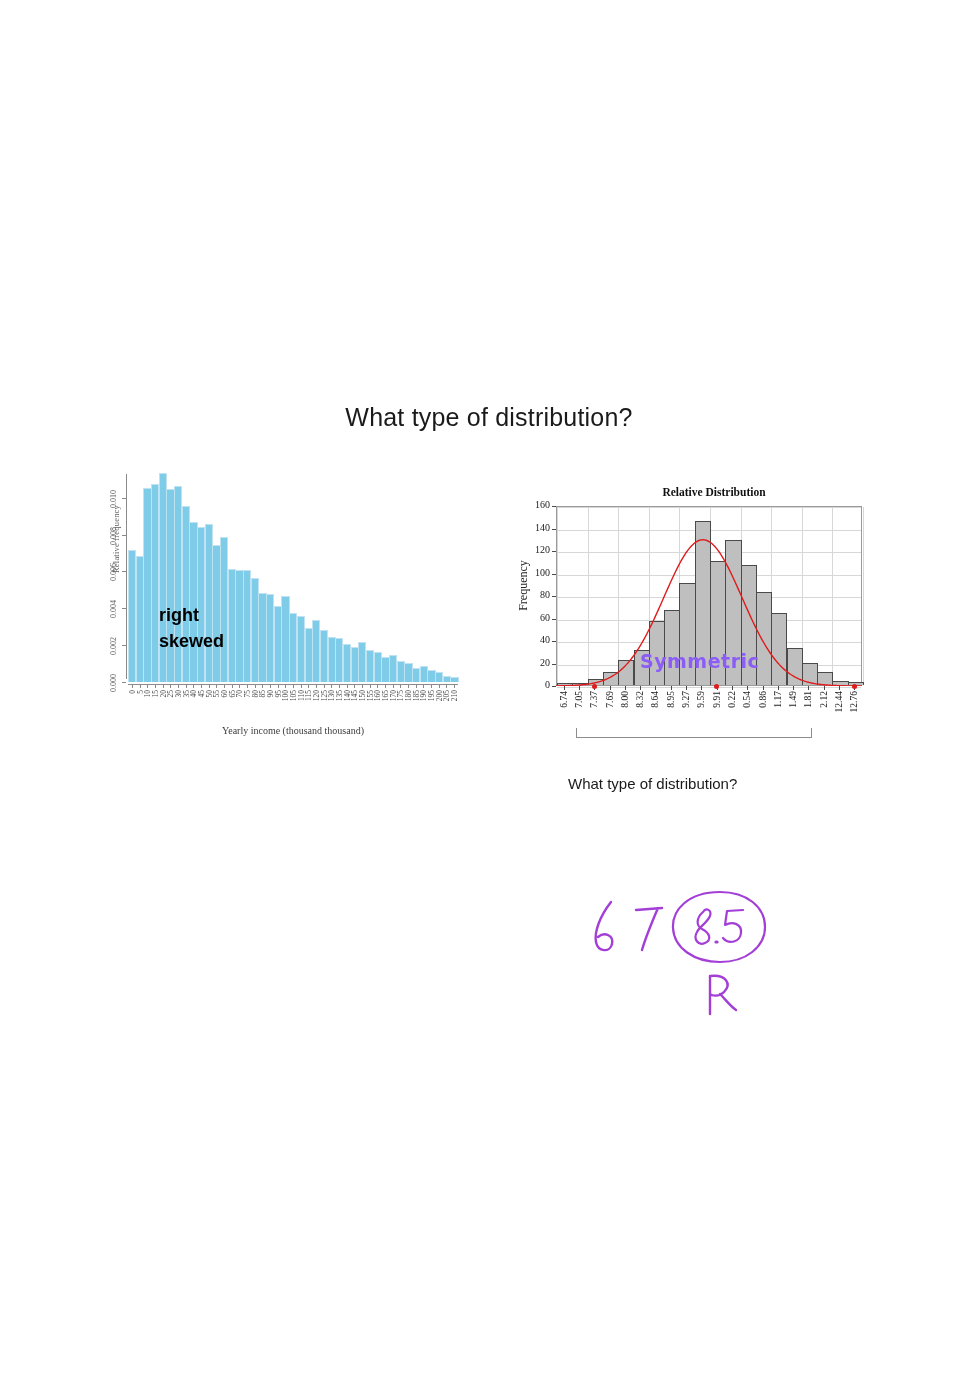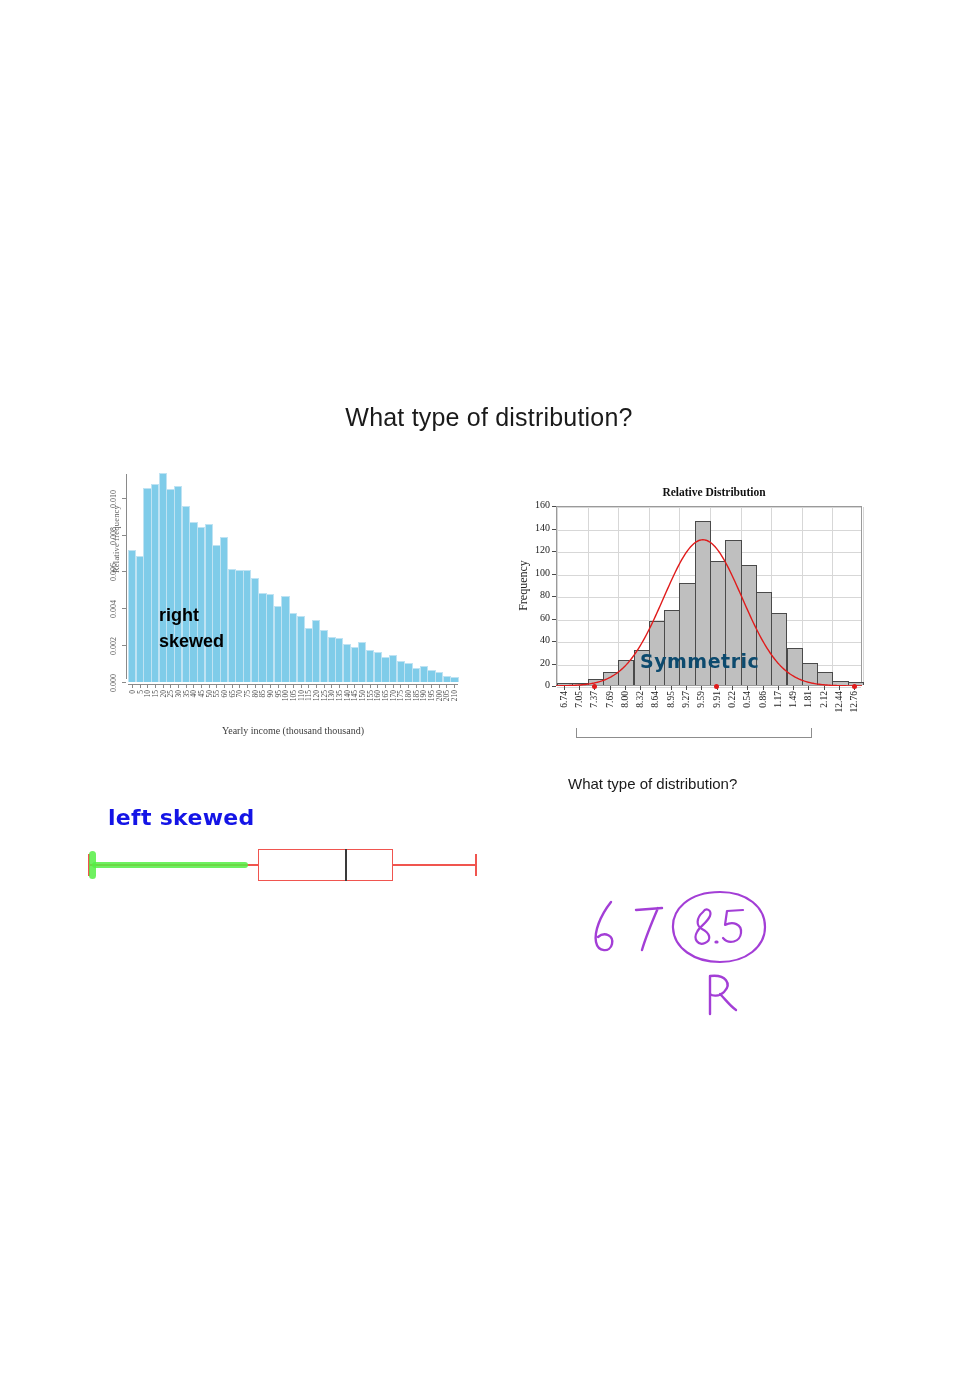--- a/index.html
+++ b/index.html
@@ -91,21 +91,21 @@
     position:absolute;
     font-family:"Liberation Serif",serif;font-size:9.5px;color:#222;
     writing-mode:vertical-rl;transform:rotate(180deg);white-space:nowrap;
   }
   .fq-xt-mark{position:absolute;width:1px;height:4px;background:#4a4a4a;}
   #fq-curve{position:absolute;left:58px;top:20px;width:306px;height:180px;}
   .fq-dot{position:absolute;width:5px;height:5px;border-radius:50%;background:#e01b1b;}
   #fq-annot{
     position:absolute;left:142px;top:164px;
     font-family:"DejaVu Sans",sans-serif;font-weight:bold;font-size:19px;
-    color:#0c4a6e;letter-spacing:.5px;
+    color:#8b5cf6;letter-spacing:.5px;
   }
   #fq-bracket{
     position:absolute;left:78px;top:242px;width:236px;height:10px;
     border:1px solid #8d8d8d;border-top:none;box-sizing:border-box;
   }
   #fq-bracket-text{
     position:absolute;left:78px;top:246px;width:236px;text-align:center;
     font-family:"Liberation Serif",serif;font-size:8px;color:#c9c9c9;
     white-space:nowrap;overflow:hidden;height:8px;
   }
@@ -414,33 +414,20 @@
       <div class="fq-xt" style="left: 320.75px; top: 205px;">2.12</div>
       <div class="fq-xt-mark" style="left: 341.05px; top: 200px;"></div>
       <div class="fq-xt" style="left: 336.05px; top: 205px;">12.44</div>
       <div class="fq-xt-mark" style="left: 356.35px; top: 200px;"></div>
       <div class="fq-xt" style="left: 351.35px; top: 205px;">12.76</div>
       <div class="fq-dot" style="background: rgb(224, 27, 27); left: 93.75px; top: 197.5px;"></div>
       <div class="fq-dot" style="background: rgb(224, 27, 27); left: 216.15px; top: 197.5px;"></div>
       <div class="fq-dot" style="background: rgb(224, 27, 27); left: 353.85px; top: 197.5px;"></div>
     </div>
 
-  <div id="boxplot">
-    <div id="bp-annot">left skewed</div>
-    <div id="bp-canvas">
-      <div class="bp-line" id="bp-whisker-left" style="left: 18px; top: 21px; width: 170px; height: 1.5px; background: rgb(240, 85, 79);"></div>
-      <div class="bp-line" id="bp-cap-left" style="left: 18px; top: 11px; width: 1.5px; height: 22px; background: rgb(240, 85, 79);"></div>
-      <div class="bp-line" id="bp-whisker-right" style="left: 323px; top: 21px; width: 82px; height: 1.5px; background: rgb(240, 85, 79);"></div>
-      <div class="bp-line" id="bp-cap-right" style="left: 405px; top: 11px; width: 1.5px; height: 22px; background: rgb(240, 85, 79);"></div>
-      <div id="bp-box" style="left: 188px; top: 6px; width: 135px; height: 32px; border-color: rgb(240, 85, 79);"></div>
-      <div id="bp-median" style="left: 275px; top: 6px; height: 32px; background: rgb(58, 58, 58);"></div>
-      <div id="bp-green" style="left: 22px; top: 19px; width: 156px; height: 6px; background: rgb(85, 238, 68);"></div>
-      <div id="bp-greencap" style="left: 19px; top: 8px; width: 7px; height: 28px; background: rgb(85, 238, 68);"></div>
-    </div>
-  </div>
 
   <div id="q2">What type of distribution?</div>
 
 
   <svg id="handwrite" viewBox="0 0 300 150">
       <path d="M51 22 C40 36 34 52 36 62 C38 72 50 73 52 64 C54 56 45 51 38 57" fill="none" stroke="#a33ed6" stroke-width="2.4" stroke-linecap="round" stroke-linejoin="round"></path>
       <path d="M76 30 L102 28 M98 28 C92 42 86 56 82 70" fill="none" stroke="#a33ed6" stroke-width="2.4" stroke-linecap="round" stroke-linejoin="round"></path>
       <path d="M143 32 C136 38 136 46 142 49 C150 53 152 60 145 63 C138 66 133 59 137 52 C140 46 147 43 150 36 C152 30 146 27 143 32" fill="none" stroke="#a33ed6" stroke-width="2.2" stroke-linecap="round" stroke-linejoin="round"></path>
       <path d="M156 62 L157 62" fill="none" stroke="#a33ed6" stroke-width="3.2" stroke-linecap="round" stroke-linejoin="round"></path>
       <path d="M183 30 L167 31 L165 45 C173 41 182 44 181 53 C180 62 169 65 163 58" fill="none" stroke="#a33ed6" stroke-width="2.2" stroke-linecap="round" stroke-linejoin="round"></path>

